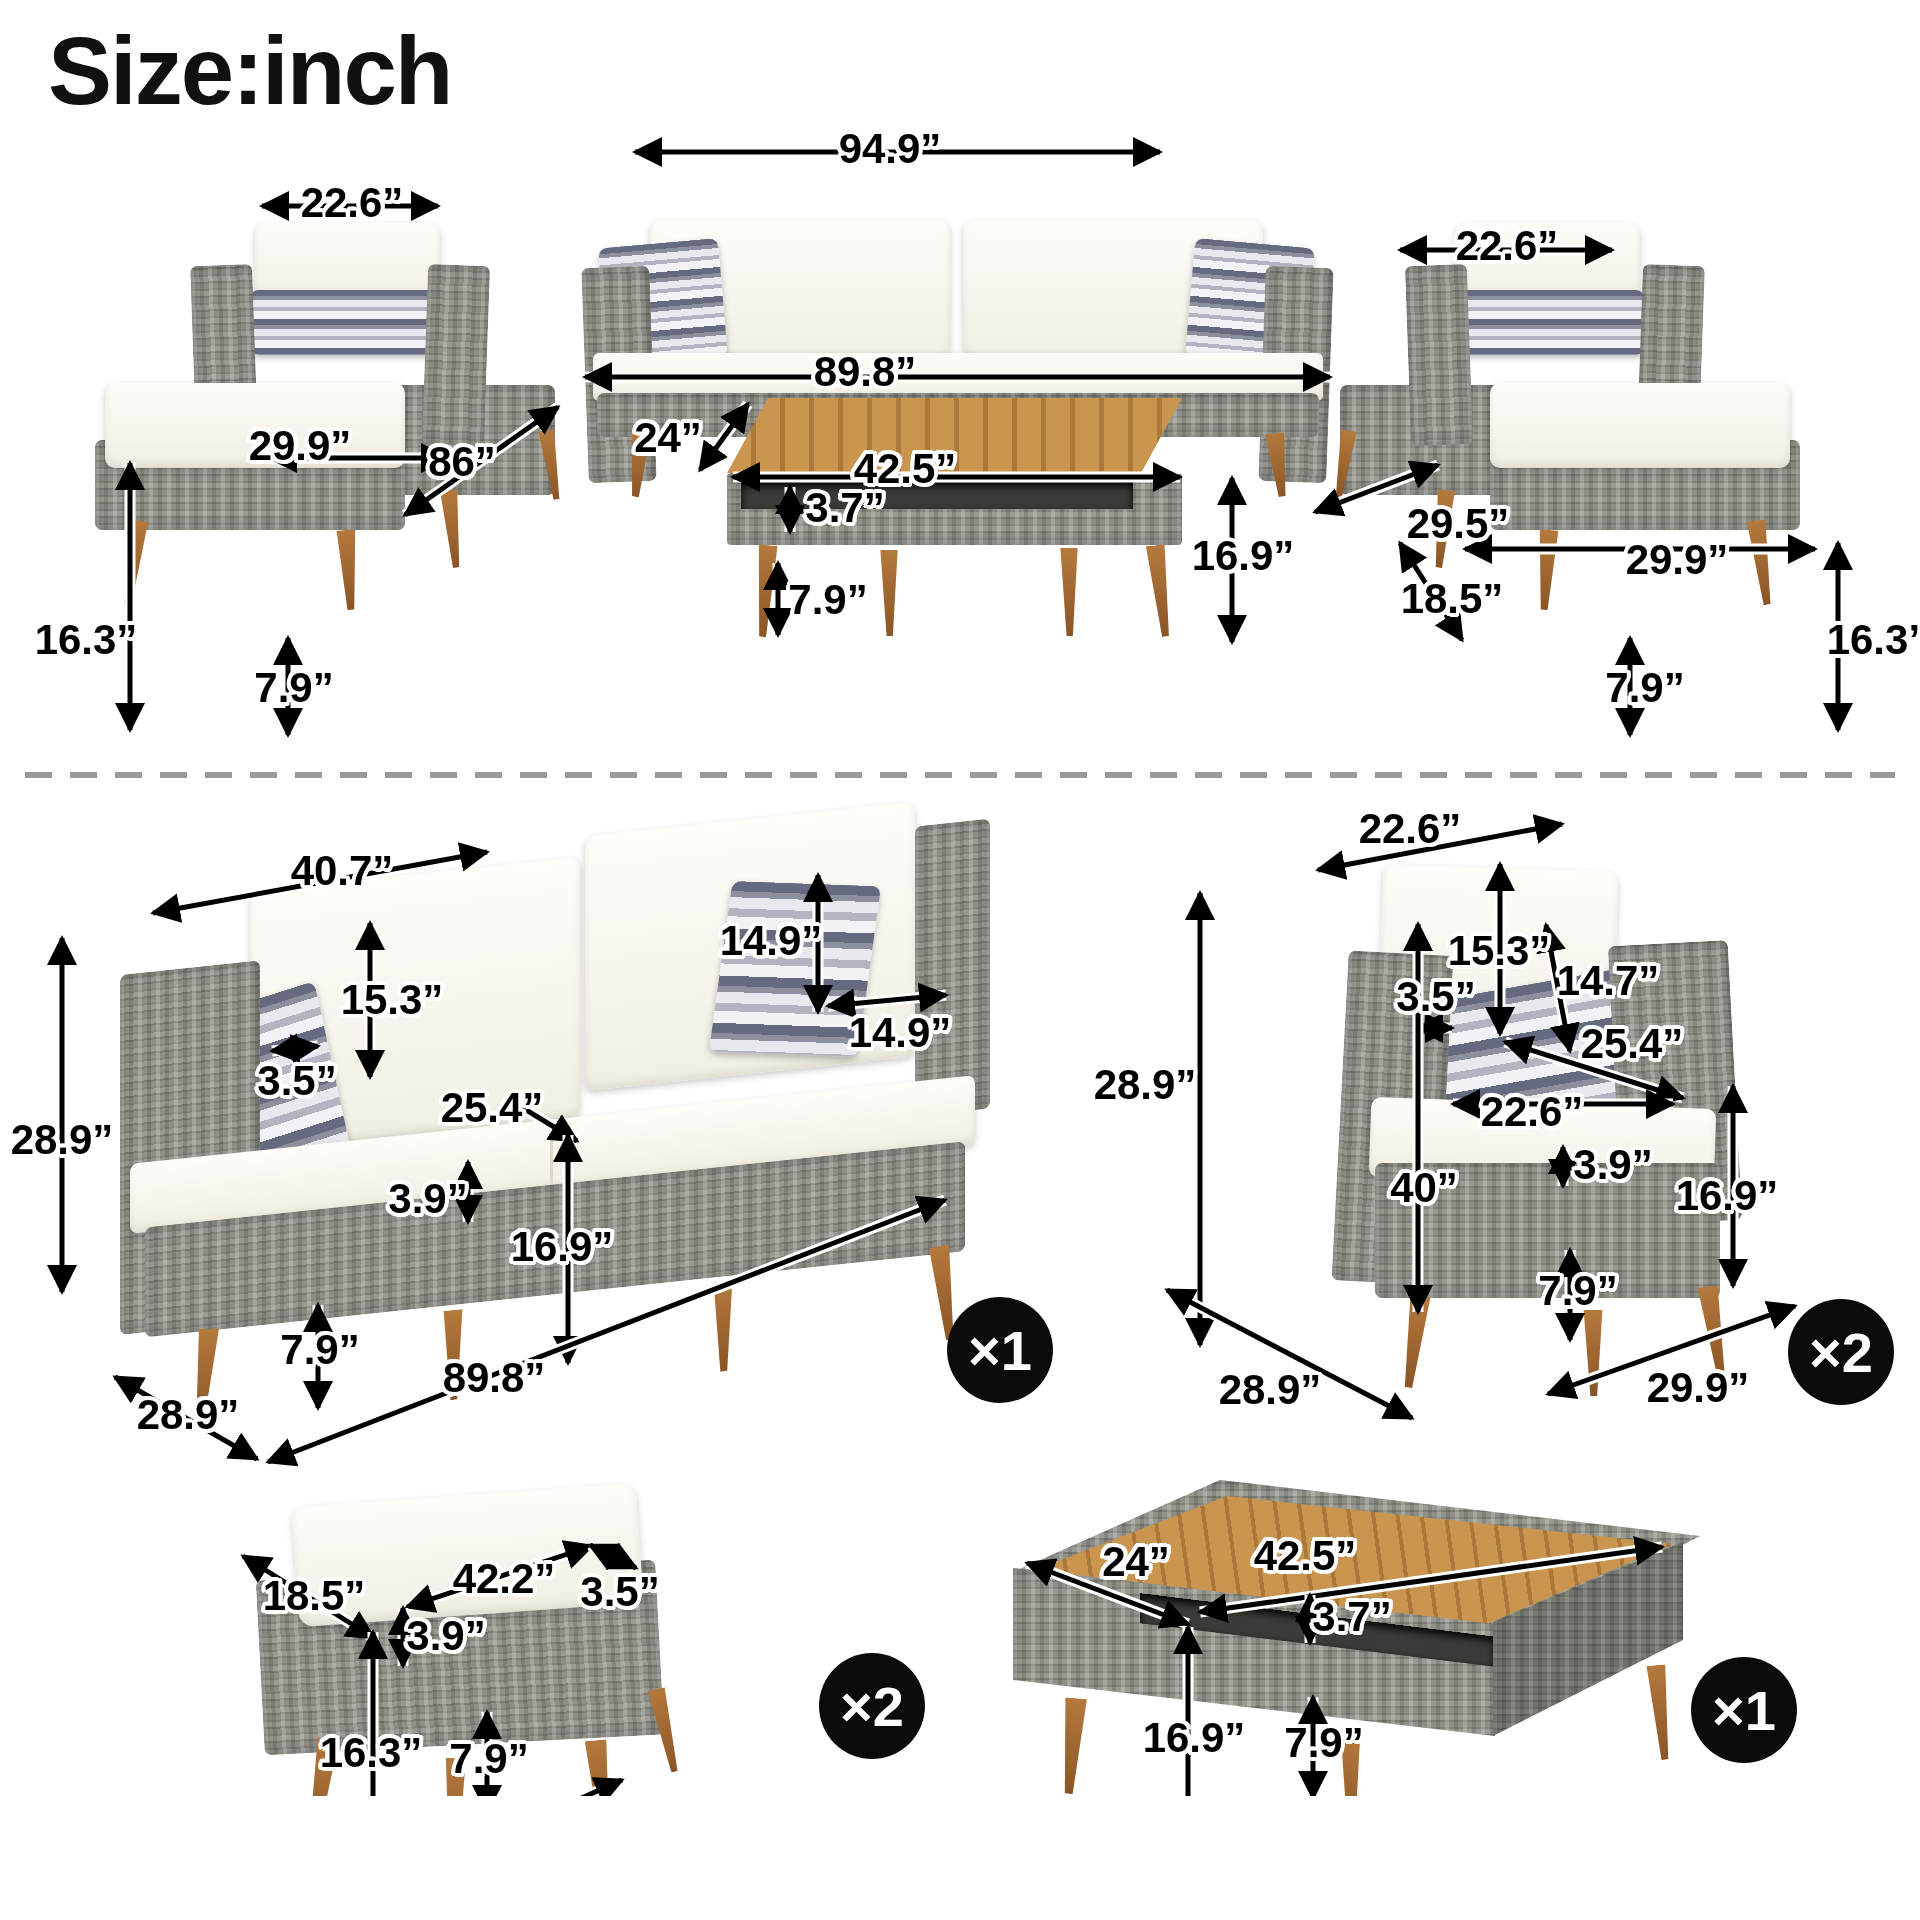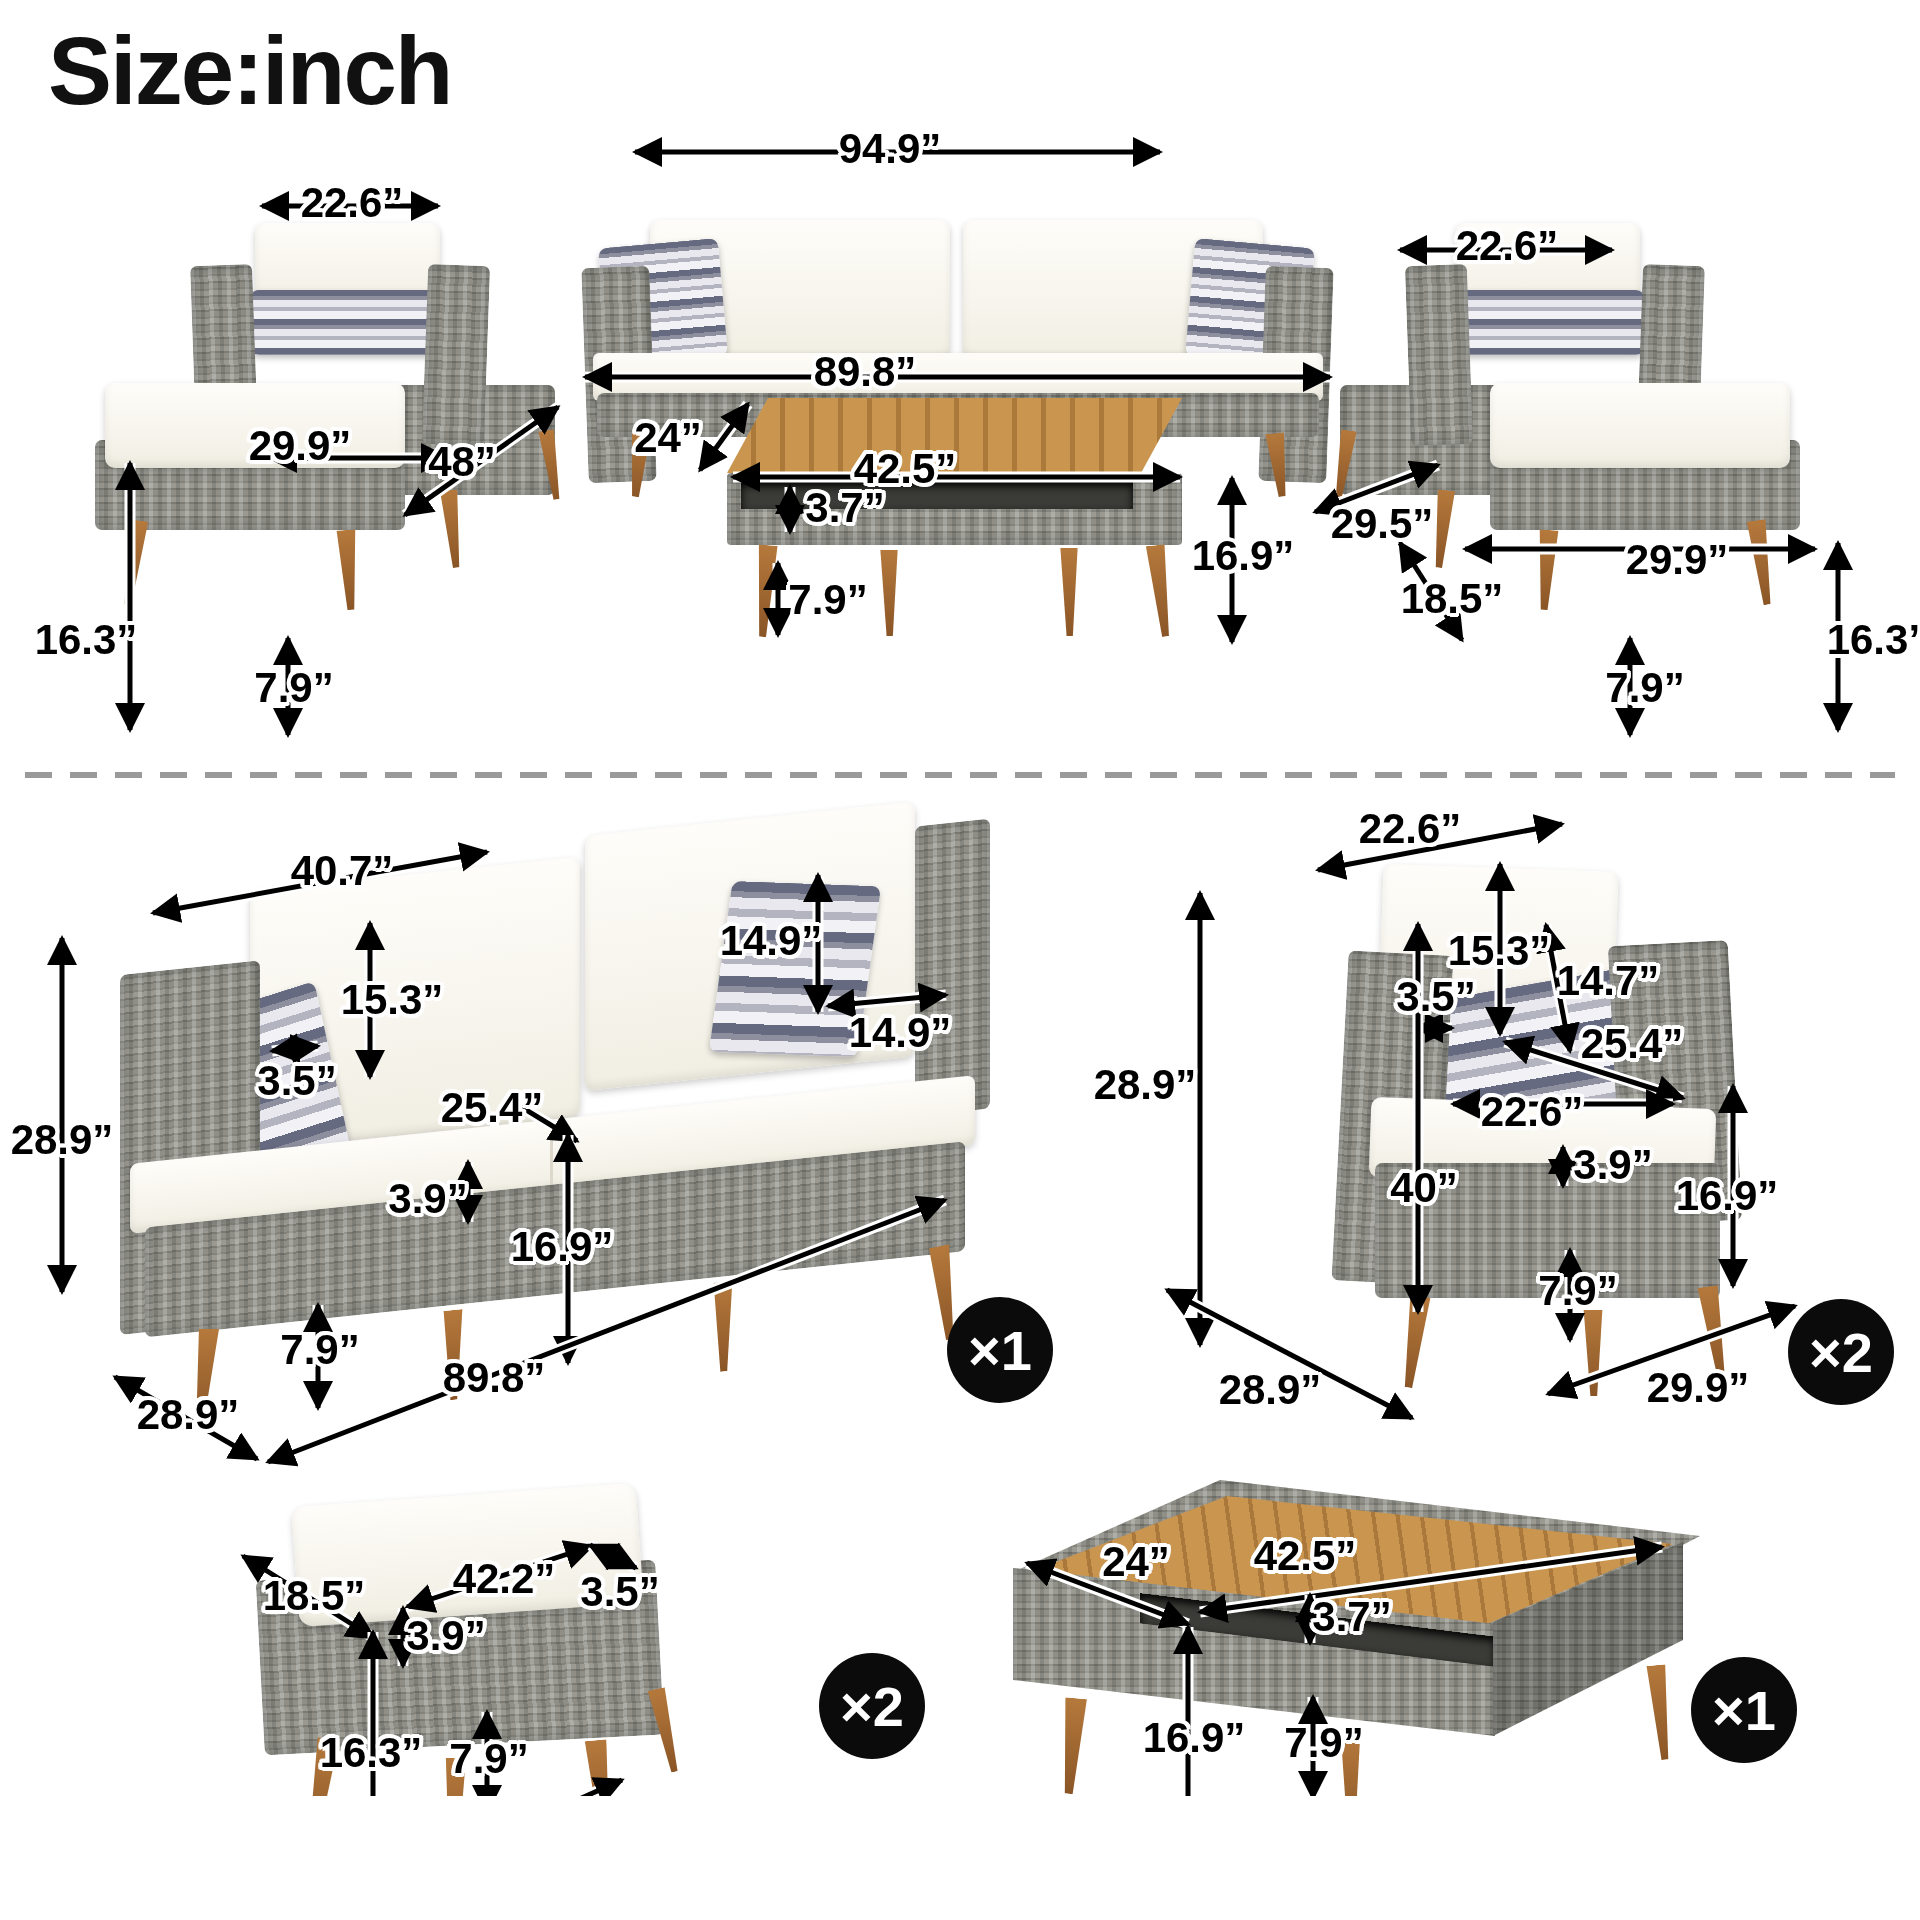--- a/index.html
+++ b/index.html
@@ -272,24 +272,24 @@
       <div class="dim" style="left: 352px; top: 203px;">22.6”</div>
       <div class="dim" style="left: 890px; top: 149px;">94.9”</div>
       <div class="dim" style="left: 1507px; top: 246px;">22.6”</div>
       <div class="dim" style="left: 865px; top: 372px;">89.8”</div>
       <div class="dim" style="left: 668px; top: 438px;">24”</div>
       <div class="dim" style="left: 905px; top: 469px;">42.5”</div>
       <div class="dim" style="left: 845px; top: 508px;">3.7”</div>
       <div class="dim" style="left: 1243px; top: 556px;">16.9”</div>
       <div class="dim" style="left: 828px; top: 600px;">7.9”</div>
       <div class="dim" style="left: 300px; top: 446px;">29.9”</div>
-      <div class="dim" style="left: 462px; top: 462px;">48”</div>
+      <div class="dim" style="left: 462px; top: 462px;">86”</div>
       <div class="dim" style="left: 86px; top: 640px;">16.3”</div>
       <div class="dim" style="left: 294px; top: 688px;">7.9”</div>
-      <div class="dim" style="left: 1382px; top: 524px;">29.5”</div>
+      <div class="dim" style="left: 1458px; top: 524px;">29.5”</div>
       <div class="dim" style="left: 1452px; top: 599px;">18.5”</div>
       <div class="dim" style="left: 1677px; top: 560px;">29.9”</div>
       <div class="dim" style="left: 1878px; top: 640px;">16.3”</div>
       <div class="dim" style="left: 1645px; top: 688px;">7.9”</div>
       <div class="dim" style="left: 342px; top: 871px;">40.7”</div>
       <div class="dim" style="left: 392px; top: 1000px;">15.3”</div>
       <div class="dim" style="left: 297px; top: 1081px;">3.5”</div>
       <div class="dim" style="left: 771px; top: 941px;">14.9”</div>
       <div class="dim" style="left: 900px; top: 1033px;">14.9”</div>
       <div class="dim" style="left: 492px; top: 1108px;">25.4”</div>

